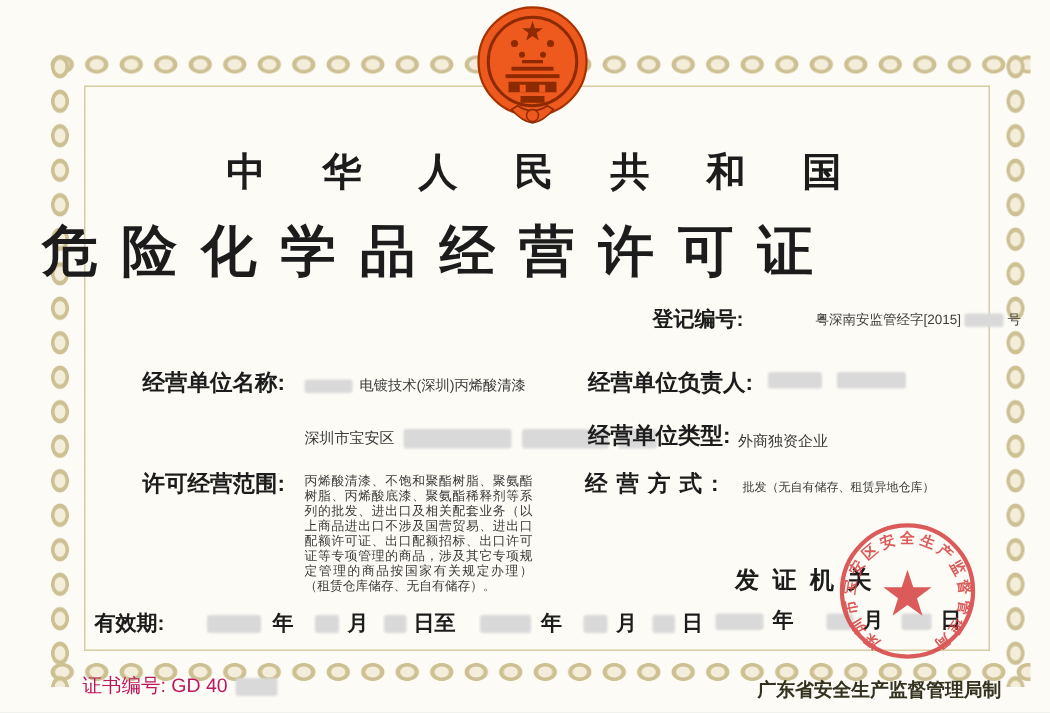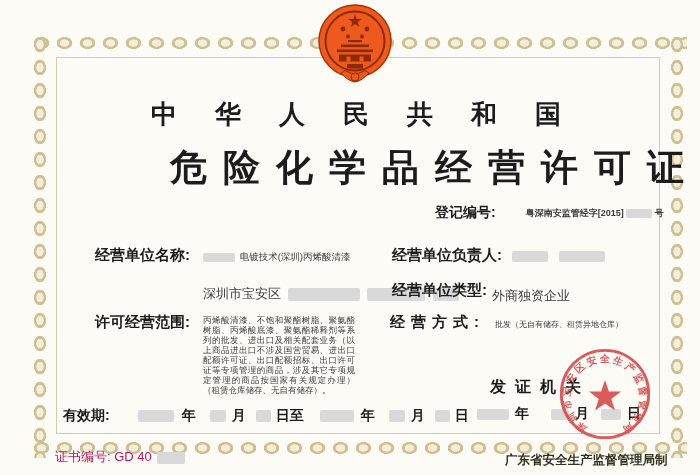--- a/index.html
+++ b/index.html
@@ -30,31 +30,31 @@
   .inner-line { position:absolute; left:56px; top:57px; right:40px; bottom:41px;
     border:1px solid #d6cba2; }
 
   .emblem { position:absolute; left:312px; top:2px; width:86px; height:84px; z-index:3; }
   .emblem .orange { fill:var(--emblem-orange,#ee5a1d); }
   .emblem .dark   { fill:var(--emblem-dark,#8d2a00); }
 
   .country-title { position:absolute; left:0; right:0; top:97px; text-align:center;
     font-size:26px; font-weight:bold; letter-spacing:38px; text-indent:38px;
     white-space:nowrap;padding-left:12px; }
-  .cert-title { position:absolute; left:0; right:0; top:143px; text-align:right;
+  .cert-title { position:absolute; left:0; right:0; top:143px; text-align:left;
     font-size:37px; font-weight:bold; letter-spacing:16px; text-indent:16px;
     white-space:nowrap;padding-left:12px; }
 
   .reg-row { position:absolute; left:403px; top:204px; display:flex;
     align-items:center; }
   .reg-label { font-size:14px; font-weight:bold;margin-left:32px; }
-  .reg-value { font-size:9px; color:#3c3c3c; margin-left:30px; white-space:nowrap;font-weight:bold; }
+  .reg-value { font-size:9px; color:#3c3c3c; margin-left:48px; white-space:nowrap; }
 
   .lbl { position:absolute; font-size:15px; font-weight:bold; white-space:nowrap; }
-  .val { position:absolute; font-size:13px; color:#3a3a3a; white-space:nowrap; }
+  .val { position:absolute; font-size:10px; color:#3a3a3a; white-space:nowrap; }
   .redact { display:inline-block; background:#d9d9d9; border-radius:2px;
     filter:blur(0.6px); vertical-align:middle; }
 
   .scope-val { position:absolute; left:203px; top:315px; width:152px;
     font-size:8.5px; line-height:10px; color:#3a3a3a; white-space:normal;
     text-align:justify; }
 
   .issuer-label { position:absolute; left:478px; top:377px; font-size:16px;
     font-weight:bold; letter-spacing:9px; white-space:nowrap;margin-left:12px; }
 

